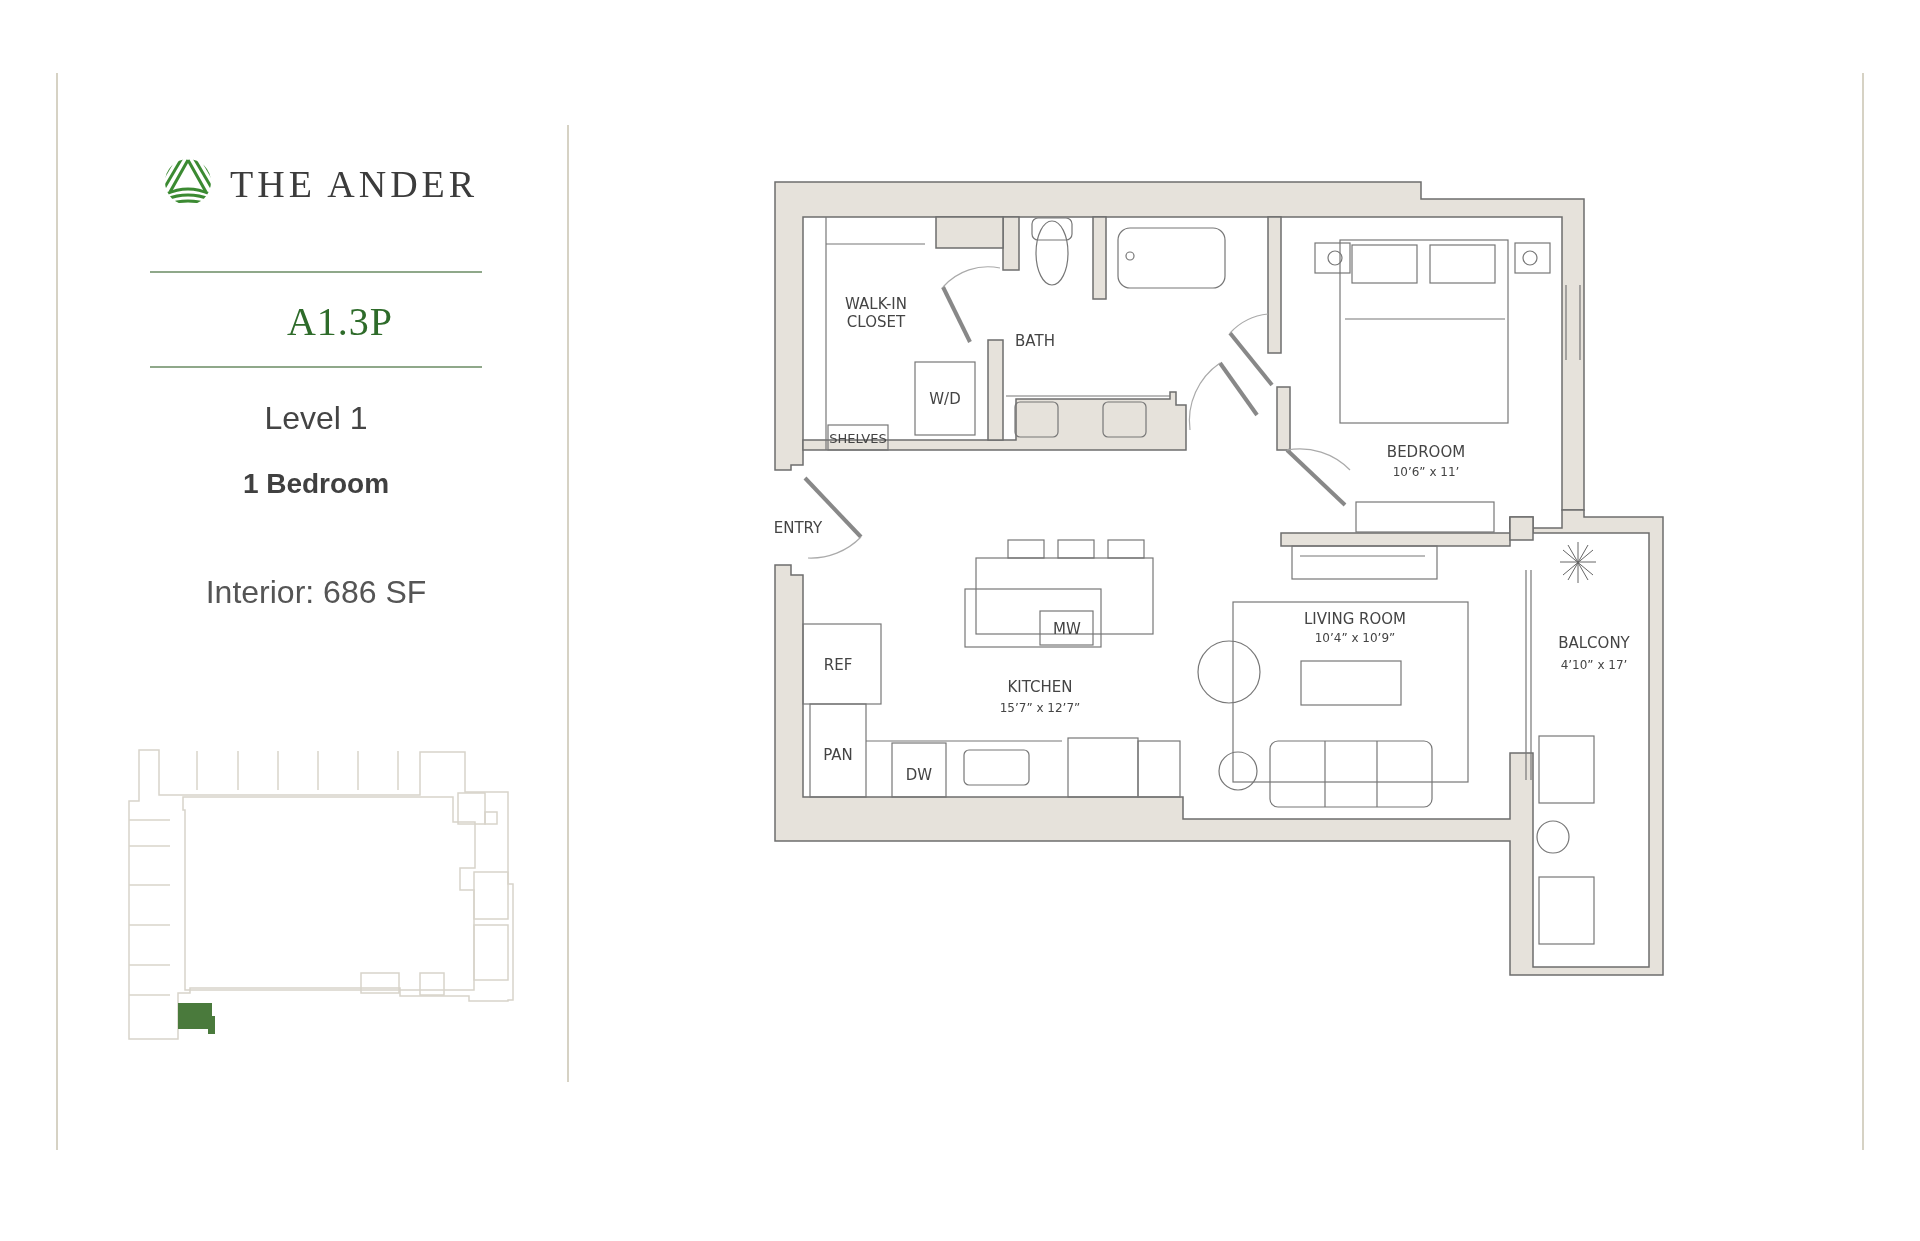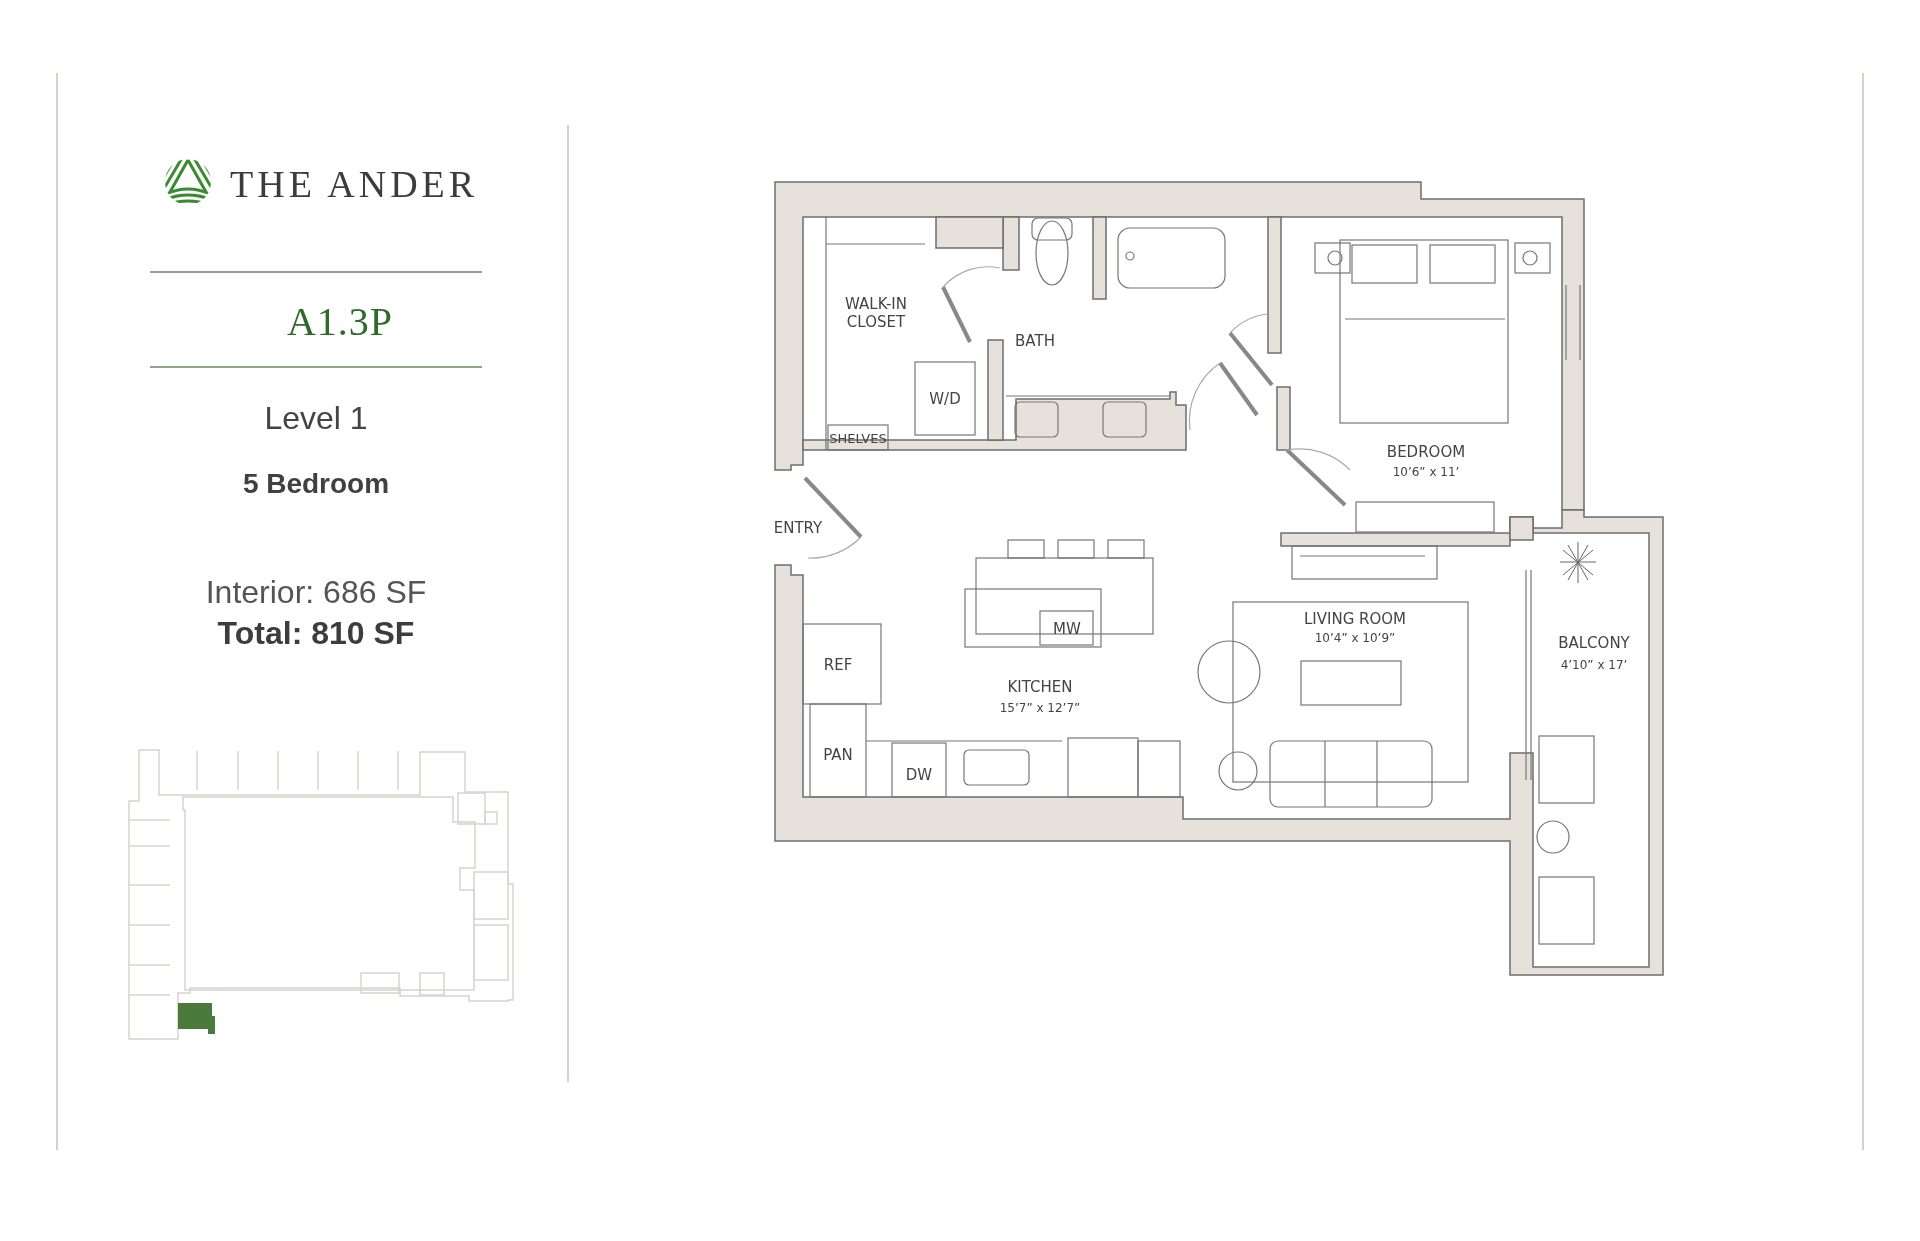--- a/index.html
+++ b/index.html
@@ -53,25 +53,24 @@
 <div class="hline" style="left:150px; top:271px; width:332px;"></div>
 <div class="panel" style="top:298px;">
   <span class="unit-code">A1.3P</span>
 </div>
 <div class="hline" style="left:150px; top:366px; width:332px;"></div>
 
 <div class="panel" style="top:400px;">
   <span class="level">Level 1</span>
 </div>
 <div class="panel" style="top:464px;">
-  <div class="beds">5 Bedroom</div>
+  <div class="beds">1 Bedroom</div>
 </div>
 <div class="panel" style="top:572px;">
   <div class="area">Interior: 686 SF</div>
-  <div class="area total">Total: 810 SF</div>
 </div>
 
 <svg class="plan" width="1920" height="1241" viewBox="0 0 1920 1241">
 
   <g fill="none" stroke="#d8d4ca" stroke-width="1.5">
     <path d="M139 750 L159 750 L159 795 L420 795 L420 752 L465 752 L465 792 L508 792 L508 884 L513 884 L513 1000 L508 1000 L508 1001 L469 1001 L469 996 L400 996 L400 988 L190 988 L190 993 L178 993 L178 1039 L129 1039 L129 801 L139 801 Z"></path>
     <path d="M183 797 L453 797 L453 822 L475 822 L475 868 L460 868 L460 890 L474 890 L474 990 L185 990 L185 810 L183 810 Z"></path>
     <line x1="197" y1="751" x2="197" y2="790"></line>
       <line x1="238" y1="751" x2="238" y2="790"></line>
     <line x1="278" y1="751" x2="278" y2="790"></line>

